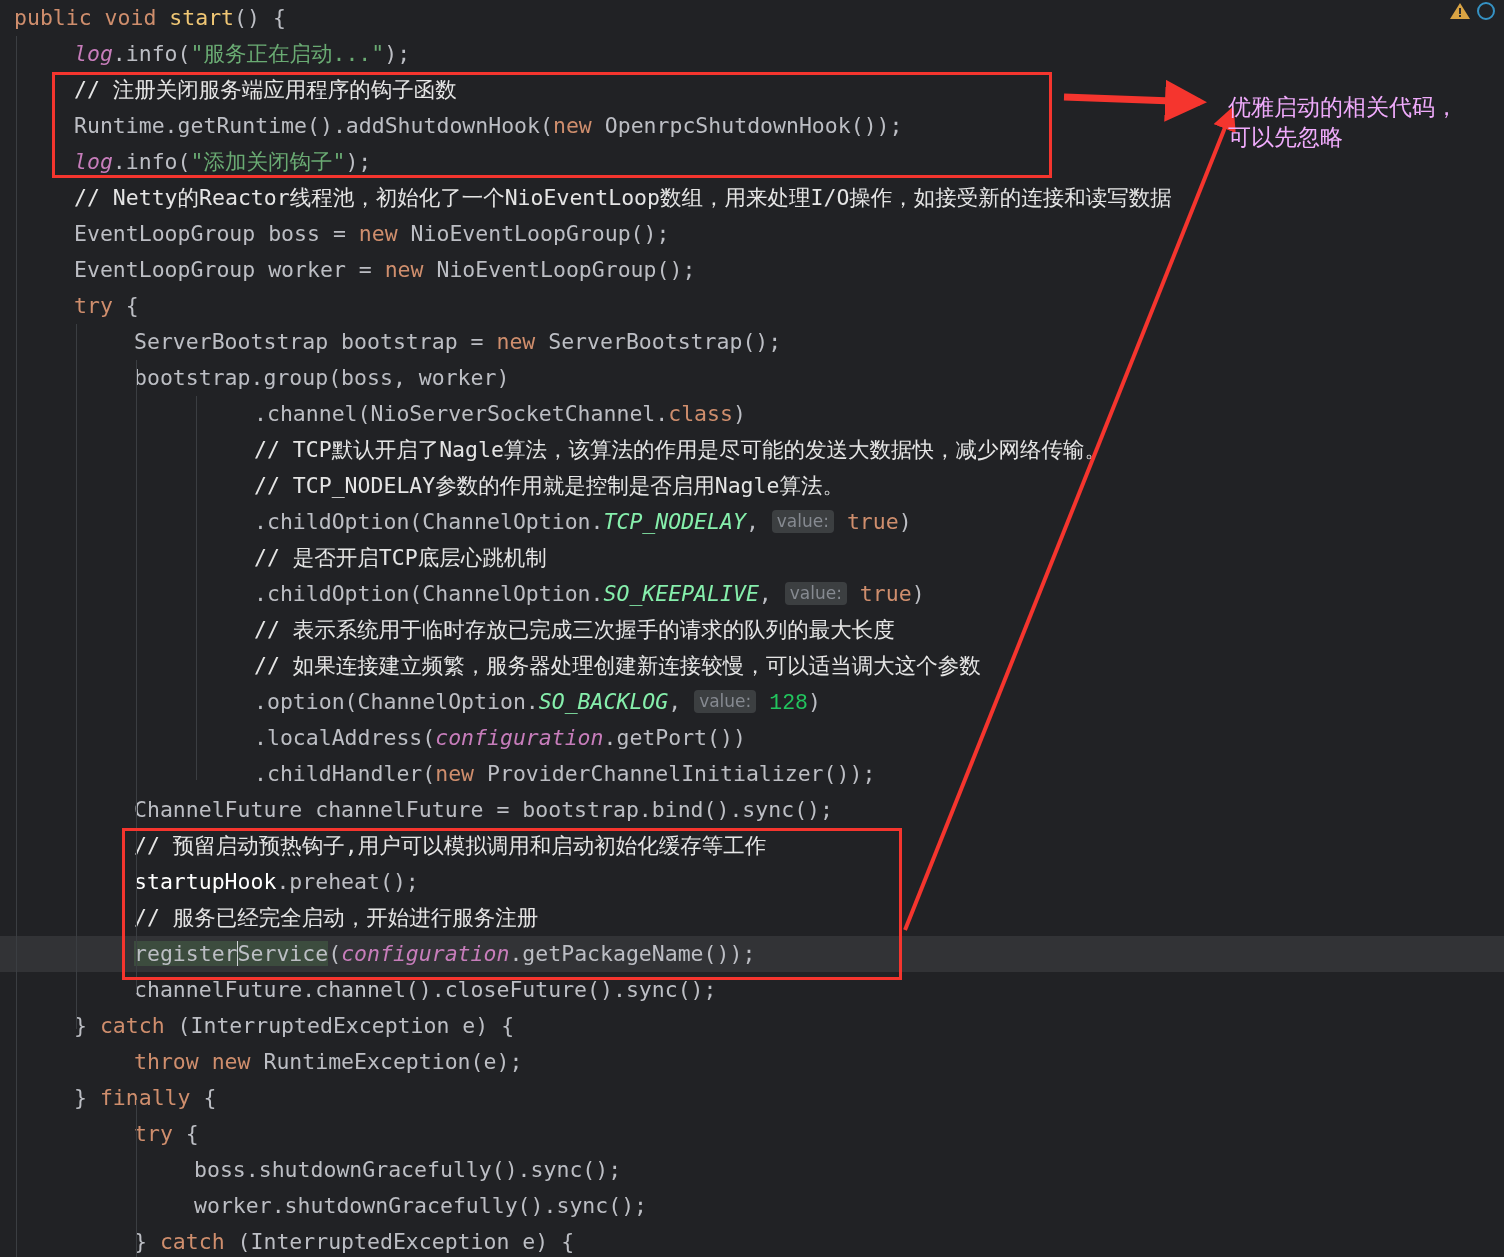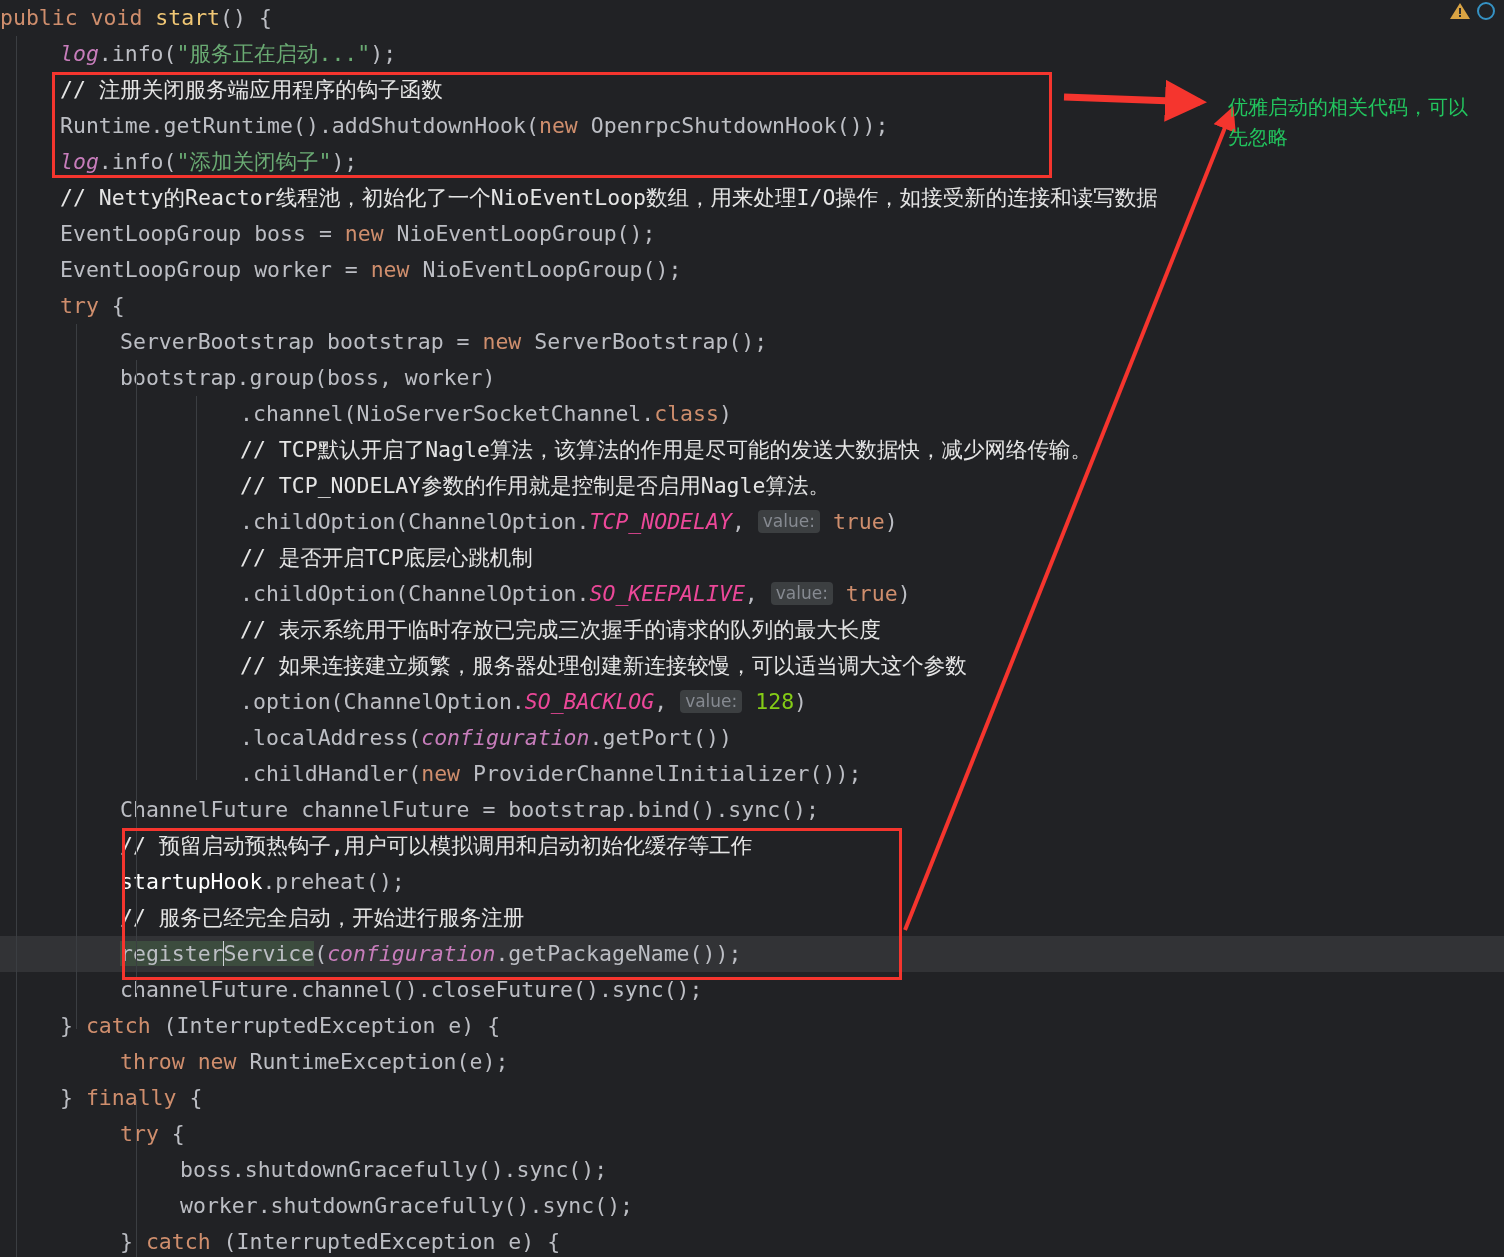--- a/index.html
+++ b/index.html
@@ -17,37 +17,38 @@
   .code{
     position:absolute;top:0;left:0;right:0;
     font-size:21.5px;
     line-height:36px;
     white-space:pre;
     letter-spacing:0px;
   }
   .line{
     position:relative;
     height:36px;
+    padding-left:14px;
     box-sizing:border-box;
     white-space:pre;
   }
   .line.current{
     background:#323336;
   }
   
   .kw{color:#cf8e6d;}
   .mdecl{color:#f0c775;}
   .plain{color:#bcbec4;margin-top:43px;}
   .str{color:#6aab73;}
   .fld{color:#ffffff;}
   .fld-i{color:#c77dbb;font-style:italic;}
   .stat{color:#bcbec4;}
   .cmt{color:#e5e5e5;}
-  .num{color:#84cc16;}
-  .loc-i{color:#ec4899;font-style:italic;}
+  .num{color:#22c55e;font-family:Liberation Mono, monospace;}
+  .loc-i{color:#86efac;font-style:italic;}
   .punc{color:#bcbec4;}
   .hint{
     background:#3c3f41;
     color:#868a91;
     font-size:17px;
     border-radius:4px;
     padding:1px 5px 2px 5px;
     font-family:"DejaVu Sans","Liberation Sans",sans-serif;
     position:relative;
     top:-2px;
@@ -73,23 +74,23 @@
     position:absolute;inset:0;
     pointer-events:none;
   }
   .redbox{
     position:absolute;
     border:3px solid #f5352e;
     box-sizing:border-box;
   }
   .anno-text{
     position:absolute;
-    color:#22c55e;
+    color:#f0abfc;
     font-family:"DejaVu Sans","Liberation Sans",sans-serif;
-    font-size:20px;
+    font-size:23px;
     line-height:30px;
     width:250px;
   }
   .warnbar{
     position:absolute;
     top:0;right:0;
     width:90px;height:22px;
   }
 </style>
 </head>

